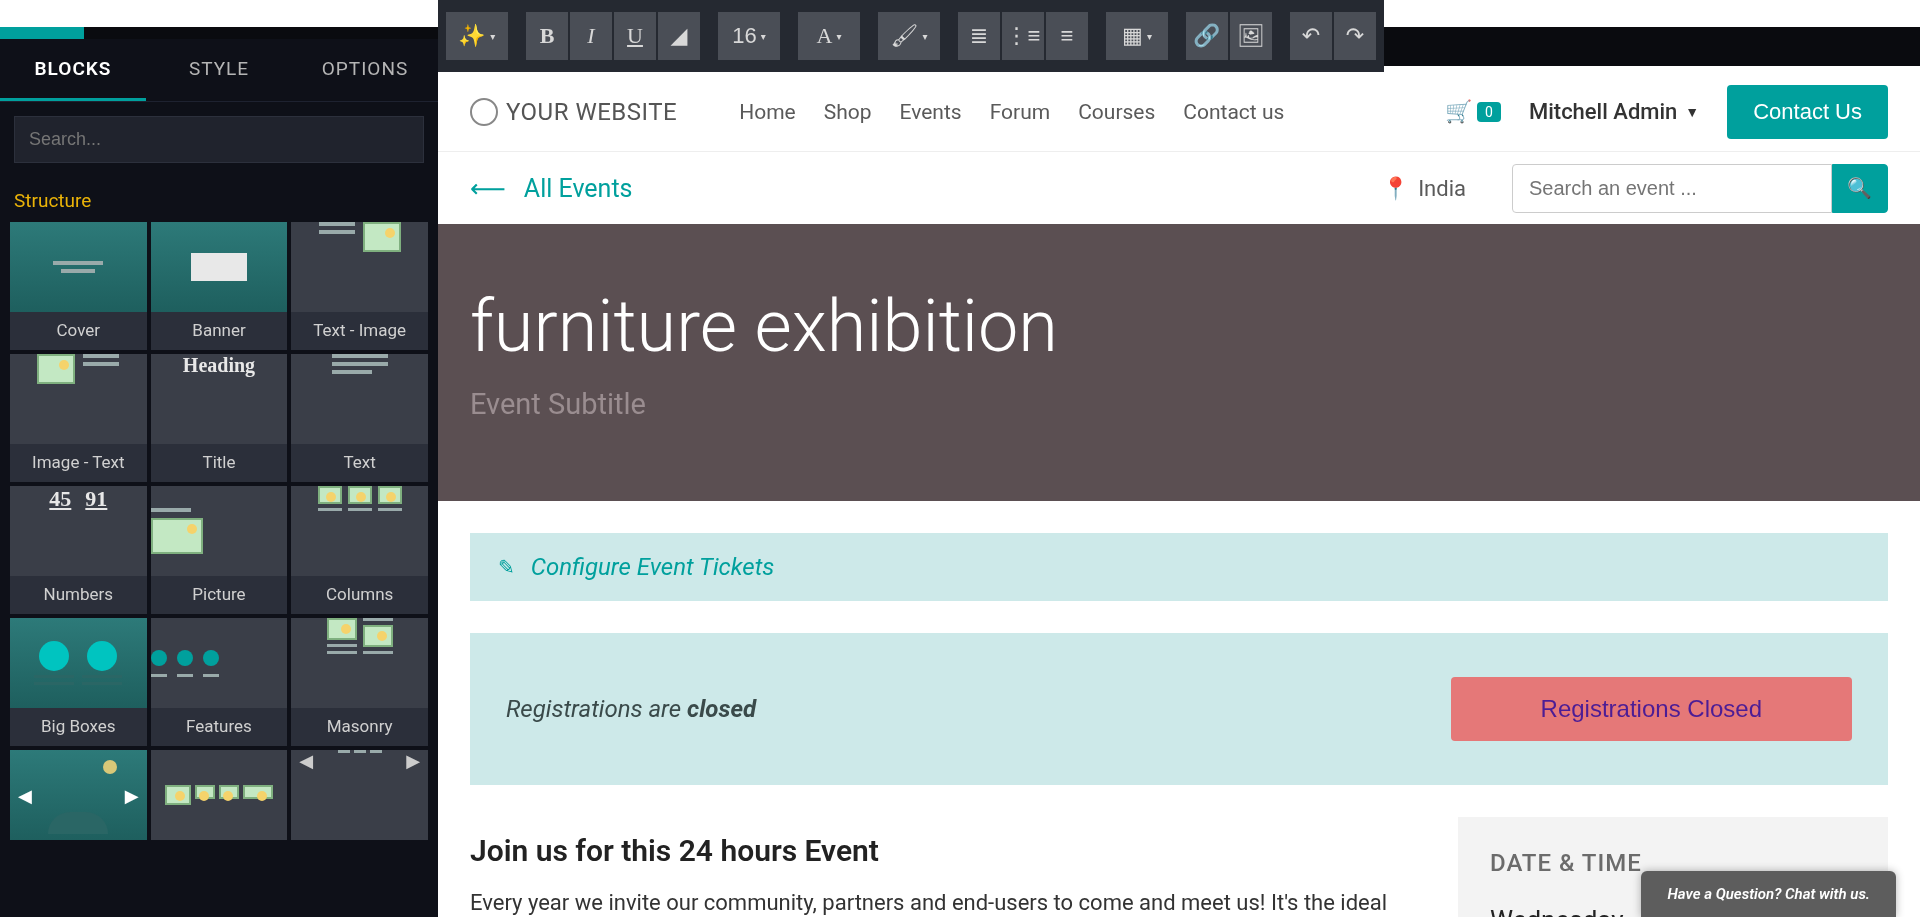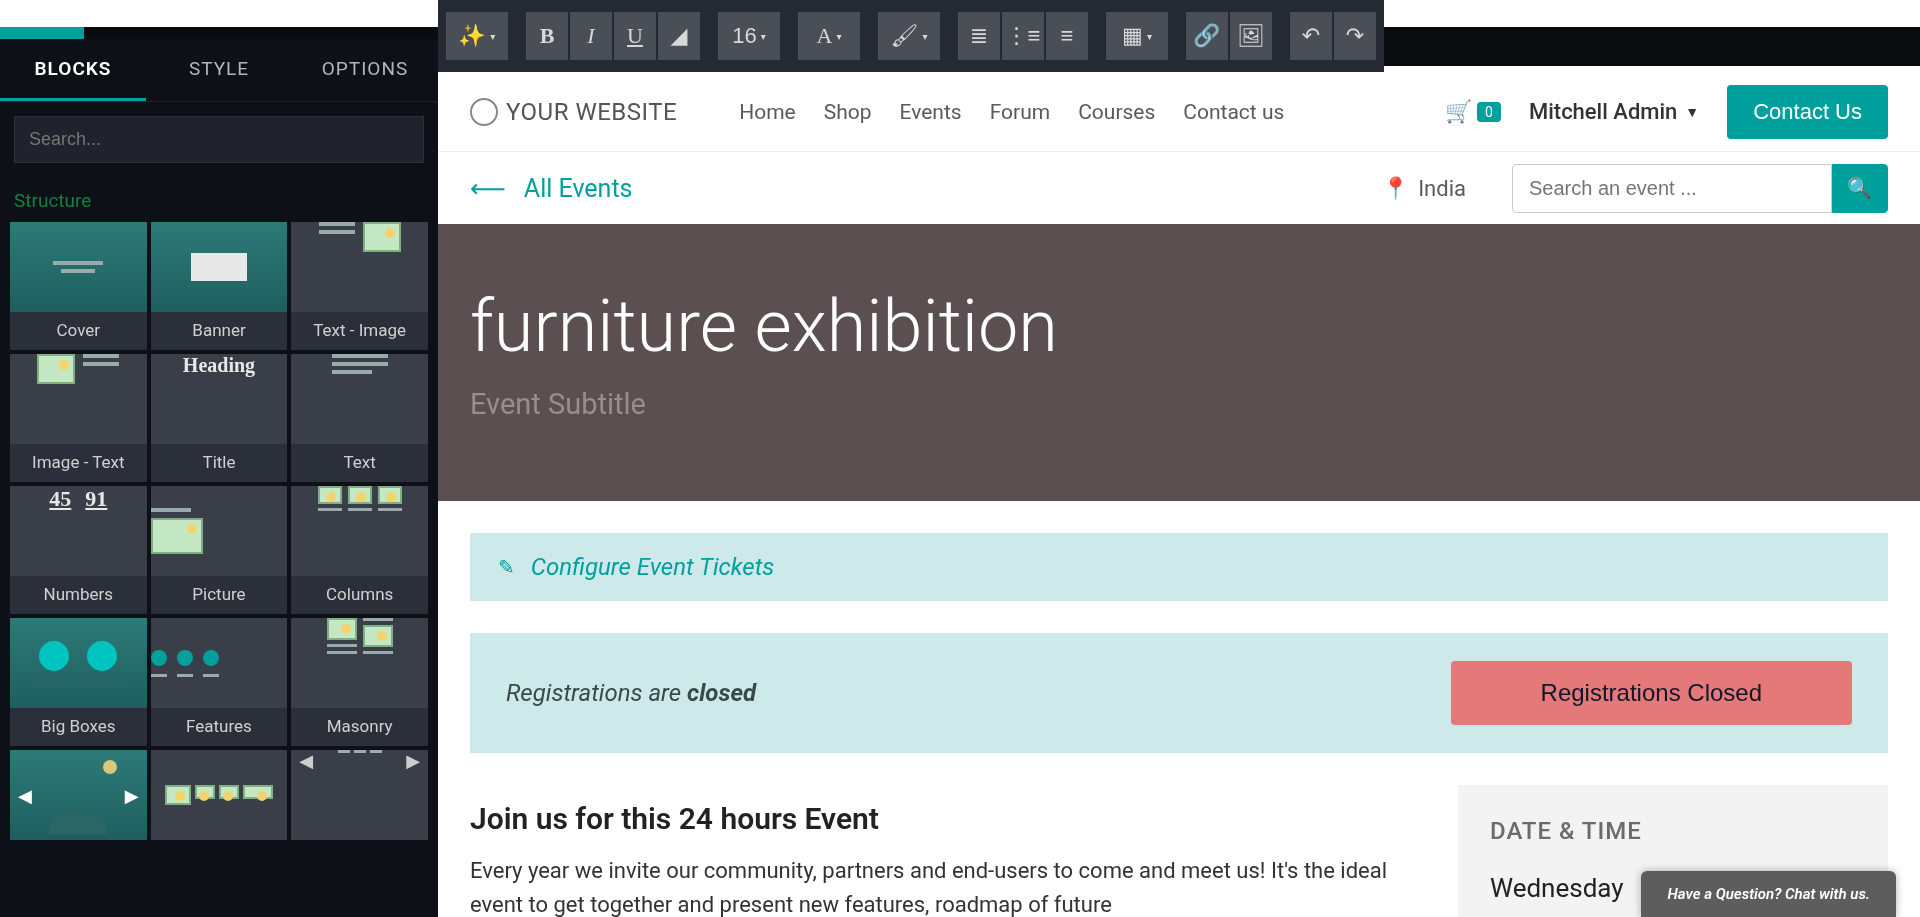--- a/index.html
+++ b/index.html
@@ -22,21 +22,21 @@
 .sidebar { position: absolute; top: 39px; left: 0; width: 438px; height: 878px; background: #0e1018; color: #c6c6c6; display: flex; flex-direction: column; }
 .side-tabs { display: flex; border-bottom: 1px solid #1e2230; }
 .side-tab { flex: 1; text-align: center; padding: 18px 0; font-size: 19px; letter-spacing: 1px; color: #b5b5b5; cursor: pointer; }
 .side-tab.active { color: #fff; border-bottom: 3px solid #00a09d; font-weight: 600; }
 .side-search { margin: 14px; }
 .side-search input { width: 100%; background: #20232d; border: 1px solid #2c303c; color: #aaa; padding: 12px 14px; font-size: 18px; }
 .side-scroll { flex: 1; overflow-y: auto; padding: 0 10px 10px 10px; }
 .side-scroll::-webkit-scrollbar { width: 14px; }
 .side-scroll::-webkit-scrollbar-track { background: #14161e; }
 .side-scroll::-webkit-scrollbar-thumb { background: #3a3e48; }
-.side-heading { font-size: 19px; color: #15803d; padding: 12px 4px 10px 4px; }
+.side-heading { font-size: 19px; color: #eab308; padding: 12px 4px 10px 4px; }
 .block-grid { display: grid; grid-template-columns: repeat(3, 1fr); gap: 4px; }
 .block-card { background: #2b2f3a; display: flex; flex-direction: column; cursor: pointer; }
 .block-thumb { height: 90px; display: flex; align-items: center; justify-content: center; position: relative; overflow: hidden; }
 .block-label { text-align: center; padding: 8px 0 10px 0; font-size: 17px; color: #d0d0d0; background: #2b2f3a; }
 .thumb-teal { background: linear-gradient(#2d7a79, #1e5f5e); width: 100%; height: 100%; display: flex; align-items: center; justify-content: center; }
 .thumb-dark { background: #3a3e48; width: 100%; height: 100%; display: flex; align-items: flex-start; justify-content: center; }
 .thumb-lines { display:flex; flex-direction:column; gap:4px; }
 .thumb-lines span { display:block; width:56px; height:4px; background:#9aa; }
 .thumb-img-placeholder { width:38px; height:30px; background:#c3e8c3; border:2px solid #7fb07f; position:relative; }
 .thumb-img-placeholder::after { content:""; position:absolute; width:10px; height:10px; background:#f5d36b; border-radius:50%; top:4px; right:4px; }
@@ -65,24 +65,24 @@
 .search-event button { width: 56px; background: #00a09d; border: 1px solid #00a09d; color: #fff; font-size: 20px; border-radius: 0 4px 4px 0; cursor: pointer; }
 
 .hero { background: #5b4f52; padding: 60px 32px 80px 32px; }
 .hero h1 { font-size: 72px; font-weight: 300; color: #fff; }
 .hero .subtitle { font-size: 29px; color: #9a8d90; margin-top: 18px; }
 
 .configure-bar { margin: 32px; background: #cde9e9; padding: 20px 28px; display: flex; align-items: center; gap: 16px; }
 .configure-bar .pencil { color: #00a09d; font-size: 20px; }
 .configure-bar a { color: #00a09d; font-size: 24px; font-style: italic; text-decoration: none; }
 
-.reg-bar { margin: 0 32px 32px 32px; background: #cde9e9; padding: 28px 36px; display: flex; align-items: center; }
+.reg-bar { margin: 0 32px 32px 32px; background: #cde9e9; padding: 44px 36px; display: flex; align-items: center; }
 .reg-text { font-size: 24px; color: #3a4a4a; font-style: italic; }
 .reg-text strong { font-weight: 700; }
-.reg-btn { margin-left: auto; background: #e57878; color: #0f172a; border: none; padding: 18px 90px; font-size: 24px; border-radius: 4px; cursor: pointer; }
+.reg-btn { margin-left: auto; background: #e57878; color: #4c1d95; border: none; padding: 18px 90px; font-size: 24px; border-radius: 4px; cursor: pointer; }
 
 .content-row { display: flex; margin: 0 32px; gap: 40px; }
 .content-main { flex: 1; padding-top: 16px; }
 .content-main h2 { font-size: 30px; font-weight: 600; color: #222; margin-bottom: 18px; }
 .content-main p { font-size: 22px; color: #333; line-height: 1.55; }
 .content-side { width: 430px; background: #f3f3f3; padding: 32px; }
 .content-side h3 { font-size: 24px; color: #6b6b6b; letter-spacing: 1px; margin-bottom: 28px; font-weight: 500; }
 .content-side .date { font-size: 26px; color: #222; }
 
 .chat-widget { position: fixed; bottom: 0; right: 24px; background: #5d5d5d; color: #fff; padding: 14px 26px; font-size: 15px; font-weight: 600; font-style: italic; border-radius: 6px 6px 0 0; box-shadow: 0 0 8px rgba(0,0,0,0.3); }

